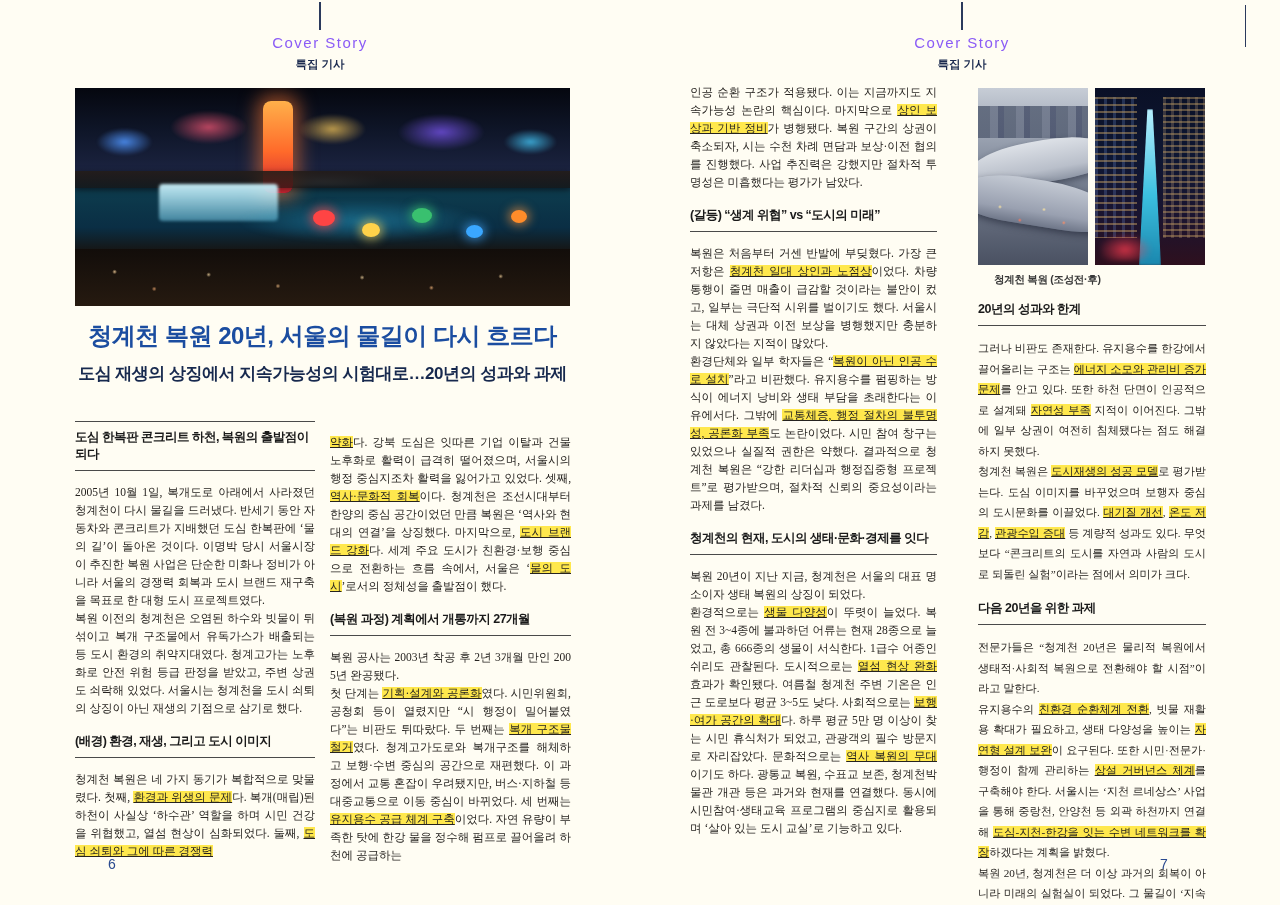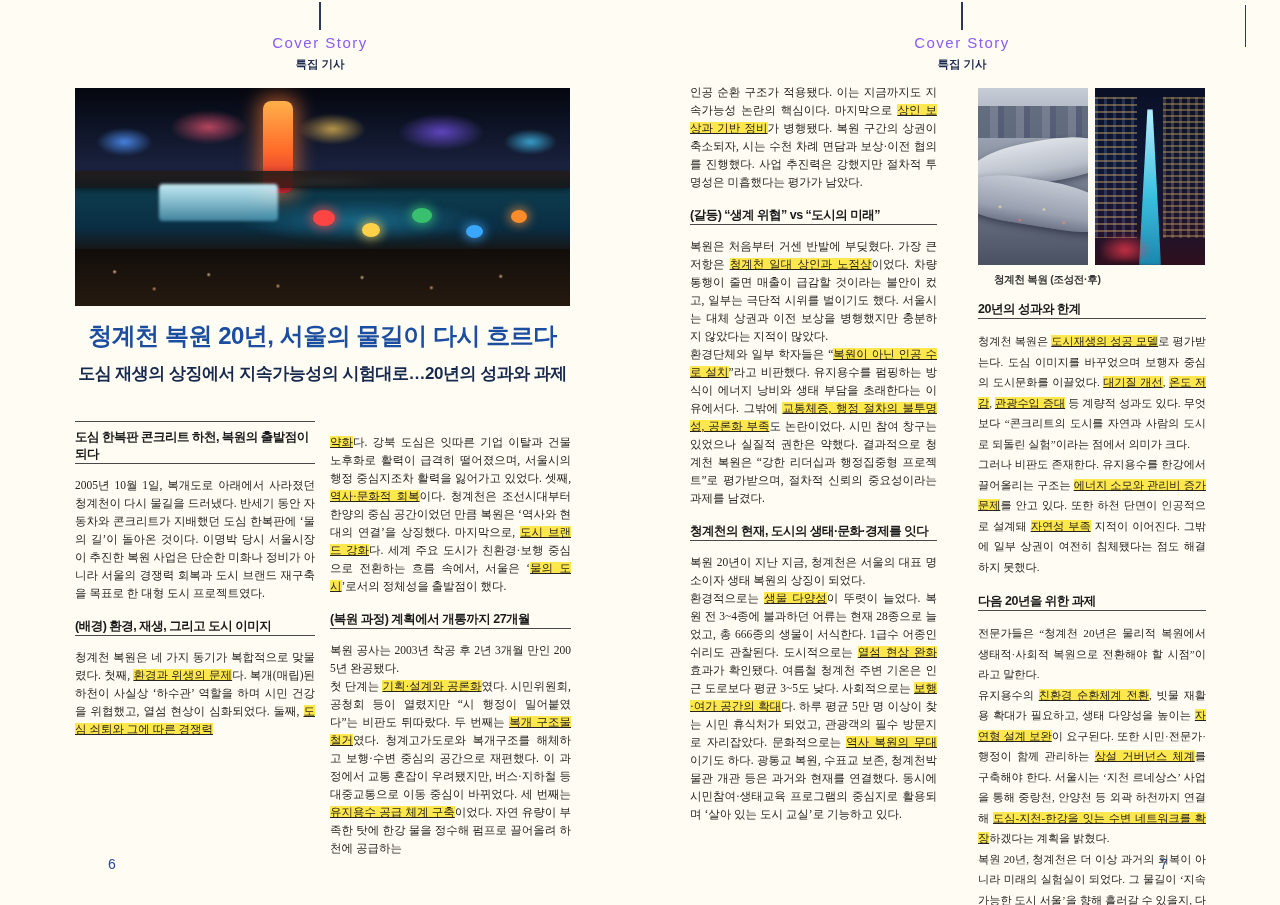--- a/index.html
+++ b/index.html
@@ -28,21 +28,21 @@
   #col-l1{left:75px;top:421px;width:240px;}
   #col-l2{left:330px;top:433px;width:241px;}
   #col-r1{left:690px;top:83px;width:247px;}
   #col-r2{left:978px;top:88px;width:228px;}
   #col-r2-text .para{font-size:11.2px;line-height:20.5px;}
   .para{margin:0;text-align:justify;font-size:11.5px;line-height:18px;color:#262320;
     word-break:break-all;}
   .hl{background:#ffe84d;text-decoration:underline;}
   .sec-head{font-family:"Liberation Sans","DejaVu Sans",sans-serif;font-weight:bold;
     font-size:12.5px;color:#1a1a1a;letter-spacing:-0.5px;
-    border-bottom:1.5px solid #4a4a4a;margin:16px 0 12px;}
+    border-bottom:1.5px solid #4a4a4a;padding-bottom:7px;margin:16px 0 12px;}
   .sec-head.top-rule{border-top:1.5px solid #4a4a4a;padding-top:7px;margin-top:0;}
   .sec-head:first-child{margin-top:0;}
   .pageno{position:absolute;top:856px;font-family:"Liberation Sans","DejaVu Sans",sans-serif;
     font-size:14px;color:#2a4a8f;}
   #pageno-left{left:108px;}
   #pageno-right{left:1160px;}
   
   .photo-main{position:absolute;left:75px;top:88px;width:495px;height:218px;overflow:hidden;
     background:linear-gradient(180deg,#05070f 0%,#0f1629 20%,#1b2340 38%,#0d3b4d 48%,#0a2e44 64%,#17120e 76%,#241a12 100%);}
   .ph-neon{position:absolute;left:0;top:0;width:100%;height:45%;
@@ -152,20 +152,21 @@
     <div class="lantern lt5"></div>
     <div class="ph-crowd"></div>
   </div>
 
   <div class="main-title">청계천 복원 20년, 서울의 물길이 다시 흐르다</div>
   <div class="sub-title">도심 재생의 상징에서 지속가능성의 시험대로…20년의 성과와 과제</div>
 
   <div class="col" id="col-l1">
       <div class="sec-head top-rule">도심 한복판 콘크리트 하천, 복원의 출발점이 되다</div>
       <p class="para"><span>2005년 10월 1일, 복개도로 아래에서 사라졌던 청계천이 다시 물길을 드러냈다. 반세기 동안 자동차와 콘크리트가 지배했던 도심 한복판에 ‘물의 길’이 돌아온 것이다. 이명박 당시 서울시장이 추진한 복원 사업은 단순한 미화나 정비가 아니라 서울의 경쟁력 회복과 도시 브랜드 재구축을 목표로 한 대형 도시 프로젝트였다.</span></p>
+      <p class="para"><span>복원 이전의 청계천은 오염된 하수와 빗물이 뒤섞이고 복개 구조물에서 유독가스가 배출되는 등 도시 환경의 취약지대였다. 청계고가는 노후화로 안전 위험 등급 판정을 받았고, 주변 상권도 쇠락해 있었다. 서울시는 청계천을 도시 쇠퇴의 상징이 아닌 재생의 기점으로 삼기로 했다.</span></p>
       <div class="sec-head">(배경) 환경, 재생, 그리고 도시 이미지</div>
       <p class="para"><span>청계천 복원은 네 가지 동기가 복합적으로 맞물렸다. 첫째, </span><span class="hl">환경과 위생의 문제</span><span>다. 복개(매립)된 하천이 사실상 ‘하수관’ 역할을 하며 시민 건강을 위협했고, 열섬 현상이 심화되었다. 둘째, </span><span class="hl">도심 쇠퇴와 그에 따른 경쟁력</span></p>
     </div>
   <div class="col" id="col-l2">
       <p class="para"><span class="hl">약화</span><span>다. 강북 도심은 잇따른 기업 이탈과 건물 노후화로 활력이 급격히 떨어졌으며, 서울시의 행정 중심지조차 활력을 잃어가고 있었다. 셋째, </span><span class="hl">역사·문화적 회복</span><span>이다. 청계천은 조선시대부터 한양의 중심 공간이었던 만큼 복원은 ‘역사와 현대의 연결’을 상징했다. 마지막으로, </span><span class="hl">도시 브랜드 강화</span><span>다. 세계 주요 도시가 친환경·보행 중심으로 전환하는 흐름 속에서, 서울은 ‘</span><span class="hl">물의 도시</span><span>’로서의 정체성을 출발점이 했다.</span></p>
       <div class="sec-head">(복원 과정) 계획에서 개통까지 27개월</div>
       <p class="para"><span>복원 공사는 2003년 착공 후 2년 3개월 만인 2005년 완공됐다.</span></p>
       <p class="para"><span>첫 단계는 </span><span class="hl">기획·설계와 공론화</span><span>였다. 시민위원회, 공청회 등이 열렸지만 “시 행정이 밀어붙였다”는 비판도 뒤따랐다. 두 번째는 </span><span class="hl">복개 구조물 철거</span><span>였다. 청계고가도로와 복개구조를 해체하고 보행·수변 중심의 공간으로 재편했다. 이 과정에서 교통 혼잡이 우려됐지만, 버스·지하철 등 대중교통으로 이동 중심이 바뀌었다. 세 번째는 </span><span class="hl">유지용수 공급 체계 구축</span><span>이었다. 자연 유량이 부족한 탓에 한강 물을 정수해 펌프로 끌어올려 하천에 공급하는</span></p>
     </div>
   <div class="col" id="col-r1">
@@ -189,22 +190,22 @@
       <div class="photo-sm" id="photo-after">
         <div class="pa-win-l"></div>
         <div class="pa-win-r"></div>
         <div class="pa-stream"></div>
         <div class="pa-red"></div>
       </div>
     </div>
     <div class="photo-caption">청계천 복원 (조성전·후)</div>
     <div id="col-r2-text">
         <div class="sec-head">20년의 성과와 한계</div>
+        <p class="para"><span>그러나 비판도 존재한다. 유지용수를 한강에서 끌어올리는 구조는 </span><span class="hl">에너지 소모와 관리비 증가 문제</span><span>를 안고 있다. 또한 하천 단면이 인공적으로 설계돼 </span><span class="hl">자연성 부족</span><span> 지적이 이어진다. 그밖에 일부 상권이 여전히 침체됐다는 점도 해결하지 못했다.</span></p>
         <p class="para"><span>청계천 복원은 </span><span class="hl">도시재생의 성공 모델</span><span>로 평가받는다. 도심 이미지를 바꾸었으며 보행자 중심의 도시문화를 이끌었다. </span><span class="hl">대기질 개선</span><span>, </span><span class="hl">온도 저감</span><span>, </span><span class="hl">관광수입 증대</span><span> 등 계량적 성과도 있다. 무엇보다 “콘크리트의 도시를 자연과 사람의 도시로 되돌린 실험”이라는 점에서 의미가 크다.</span></p>
-        <p class="para"><span>그러나 비판도 존재한다. 유지용수를 한강에서 끌어올리는 구조는 </span><span class="hl">에너지 소모와 관리비 증가 문제</span><span>를 안고 있다. 또한 하천 단면이 인공적으로 설계돼 </span><span class="hl">자연성 부족</span><span> 지적이 이어진다. 그밖에 일부 상권이 여전히 침체됐다는 점도 해결하지 못했다.</span></p>
         <div class="sec-head">다음 20년을 위한 과제</div>
         <p class="para"><span>전문가들은 “청계천 20년은 물리적 복원에서 생태적·사회적 복원으로 전환해야 할 시점”이라고 말한다.</span></p>
         <p class="para"><span>유지용수의 </span><span class="hl">친환경 순환체계 전환</span><span>, 빗물 재활용 확대가 필요하고, 생태 다양성을 높이는 </span><span class="hl">자연형 설계 보완</span><span>이 요구된다. 또한 시민·전문가·행정이 함께 관리하는 </span><span class="hl">상설 거버넌스 체계</span><span>를 구축해야 한다. 서울시는 ‘지천 르네상스’ 사업을 통해 중랑천, 안양천 등 외곽 하천까지 연결해 </span><span class="hl">도심-지천-한강을 잇는 수변 네트워크를 확장</span><span>하겠다는 계획을 밝혔다.</span></p>
         <p class="para"><span>복원 20년, 청계천은 더 이상 과거의 회복이 아니라 미래의 실험실이 되었다. 그 물길이 ‘지속가능한 도시 서울’을 향해 흘러갈 수 있을지, 다음 20년이 새로운 시험대가 될 것이다. </span></p>
       </div>
   </div>
 
   <div class="pageno" id="pageno-left">6</div>
   <div class="pageno" id="pageno-right">7</div>
 

